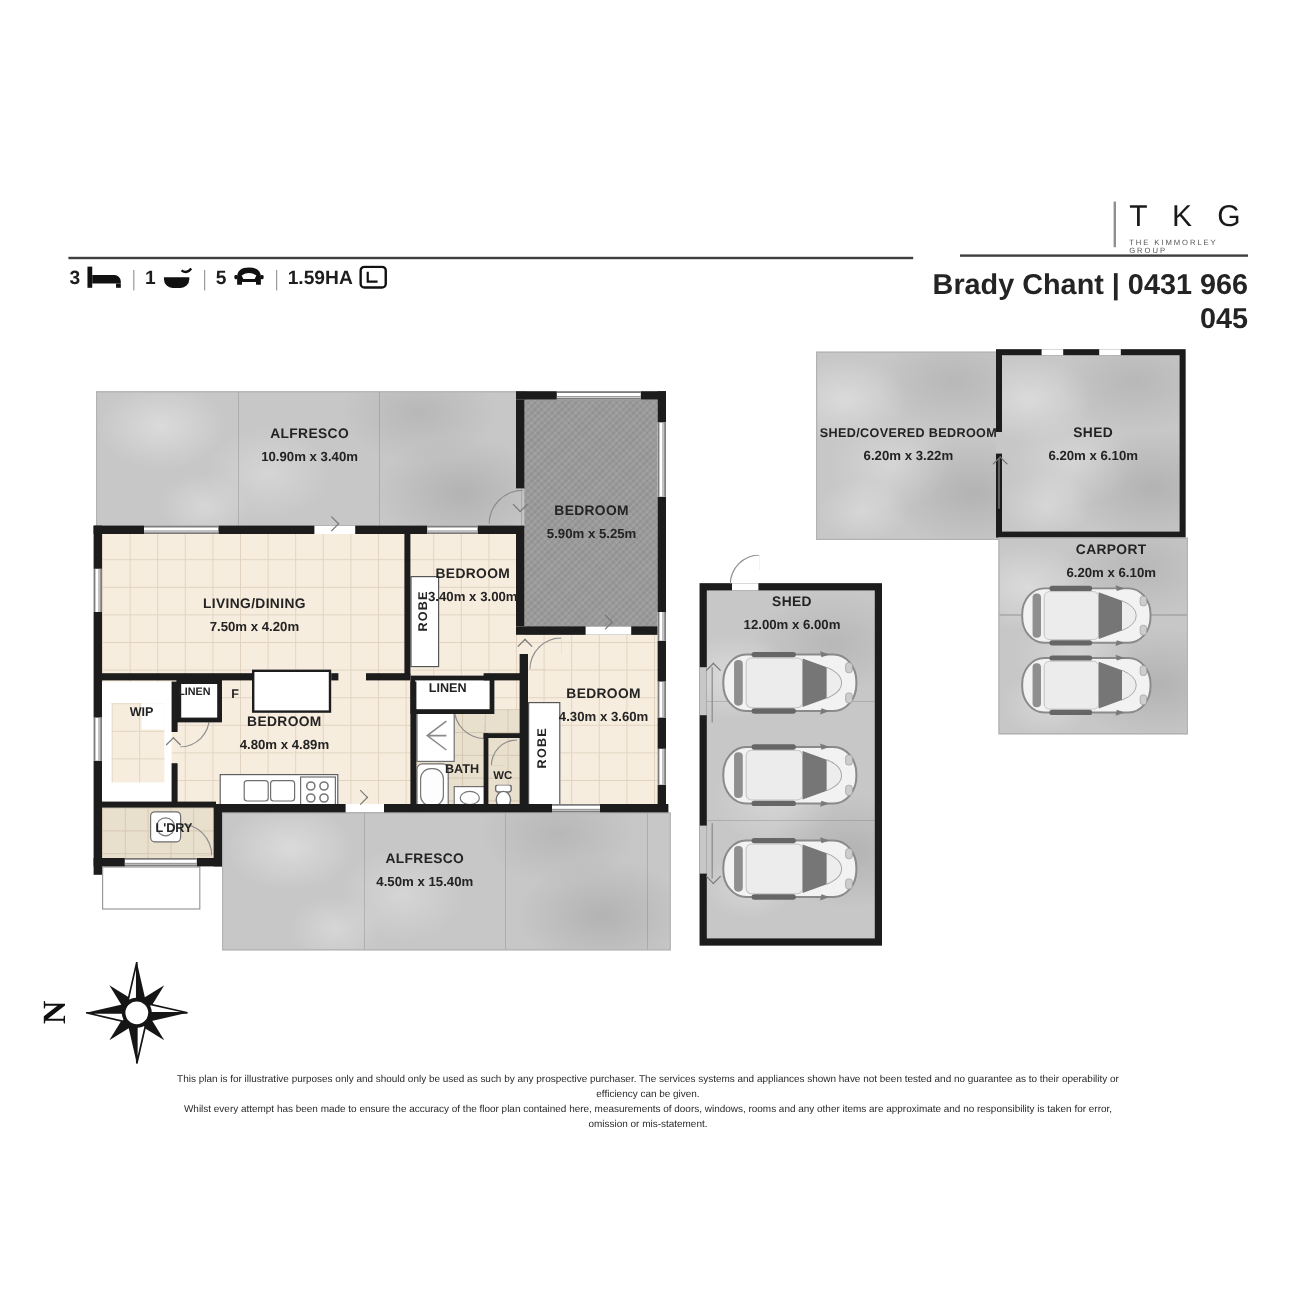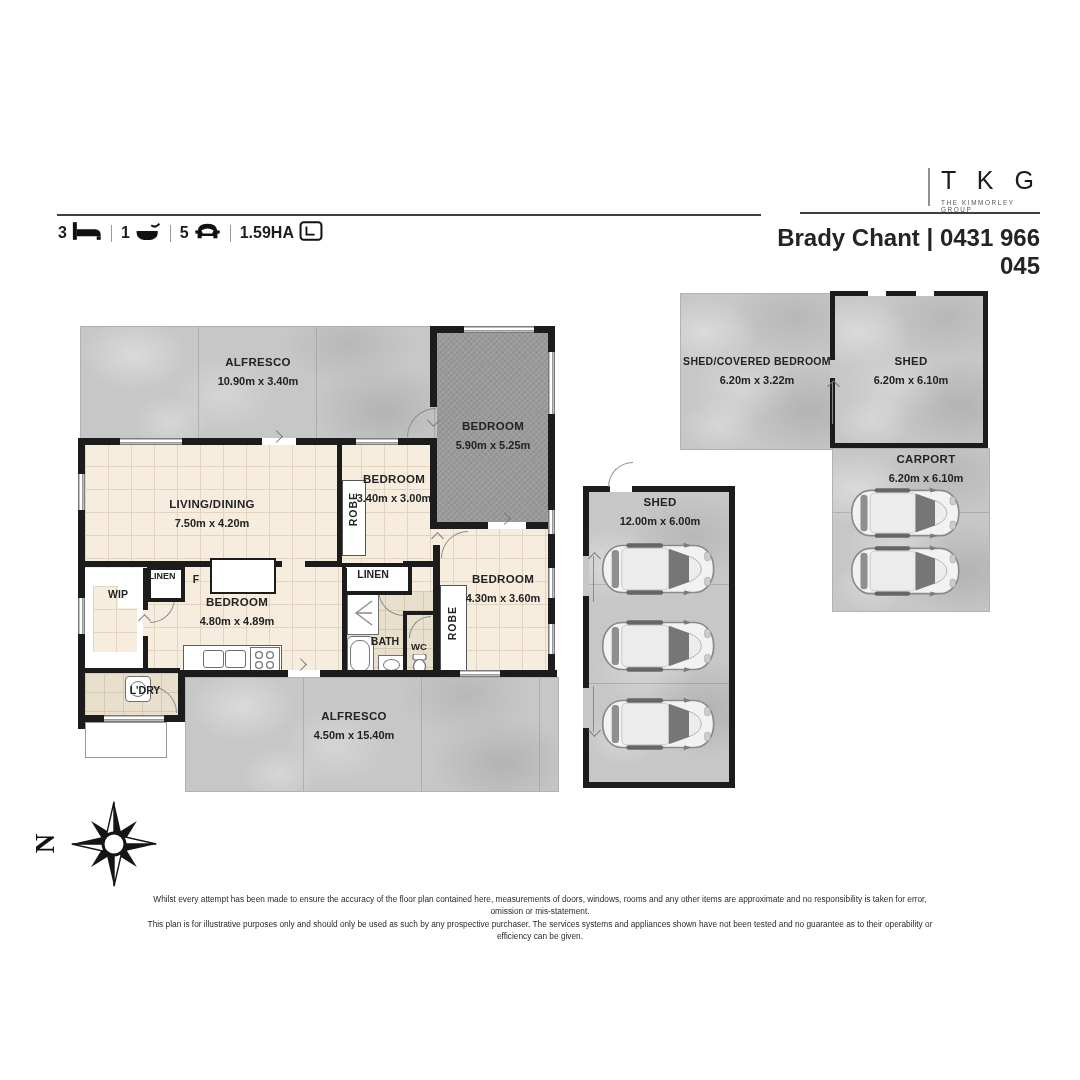--- a/index.html
+++ b/index.html
@@ -359,17 +359,17 @@
     <polygon points="98,50 50,50 63,58" fill="#151515"></polygon>
       <polygon points="98,50 50,50 63,42" fill="#fff" stroke="#151515" stroke-width="1.6"></polygon>
     <polygon points="50,2 50,50 58,37" fill="#151515"></polygon>
       <polygon points="50,2 50,50 42,37" fill="#fff" stroke="#151515" stroke-width="1.6"></polygon>
     <polygon points="50,98 50,50 42,63" fill="#151515"></polygon>
       <polygon points="50,98 50,50 58,63" fill="#fff" stroke="#151515" stroke-width="1.6"></polygon>
     <circle cx="50" cy="50" r="12.5" fill="#fff" stroke="#151515" stroke-width="3.4"></circle>
   </svg>
 
   <div class="disclaimer">
+    <div>This plan is for illustrative purposes only and should only be used as such by any prospective purchaser. The services systems and appliances shown have not been tested and no guarantee as to their operability or efficiency can be given.</div>
     <div>Whilst every attempt has been made to ensure the accuracy of the floor plan contained here, measurements of doors, windows, rooms and any other items are approximate and no responsibility is taken for error, omission or mis-statement.</div>
-    <div>This plan is for illustrative purposes only and should only be used as such by any prospective purchaser. The services systems and appliances shown have not been tested and no guarantee as to their operability or efficiency can be given.</div>
   </div>
 
 </div>
 
 </body></html>

